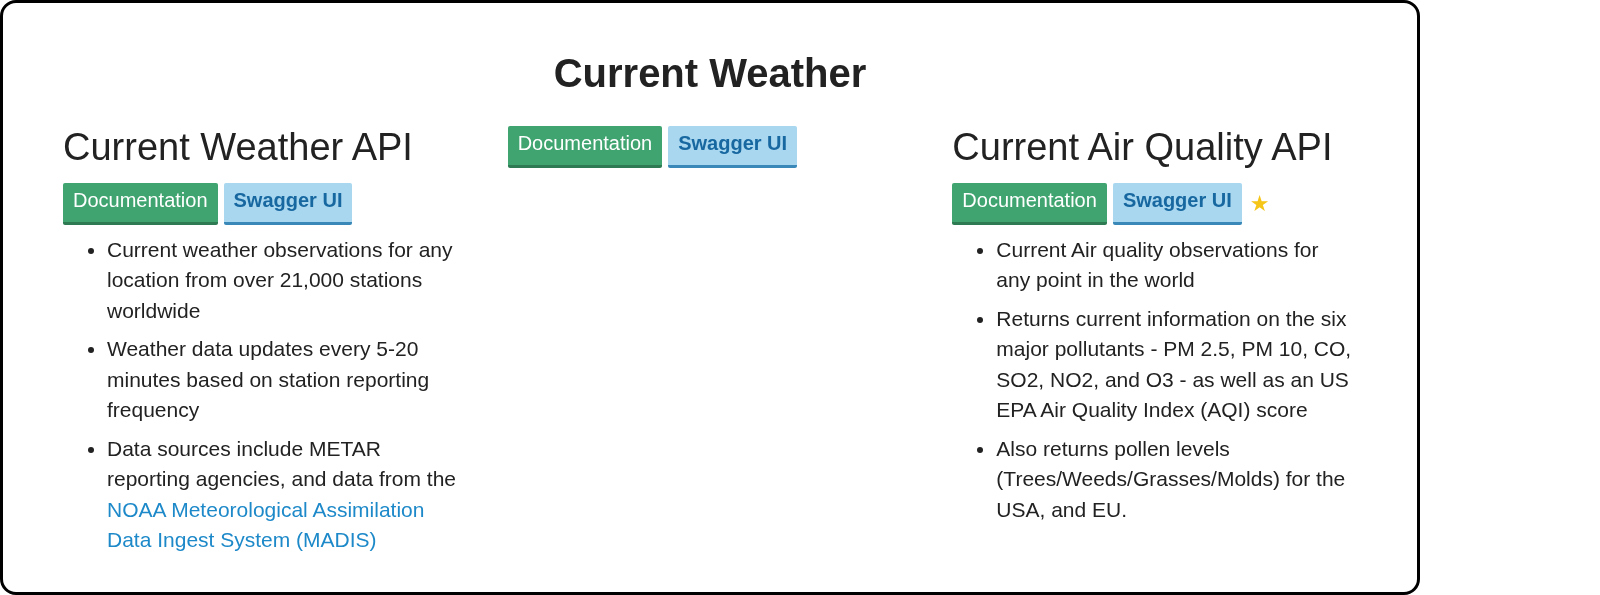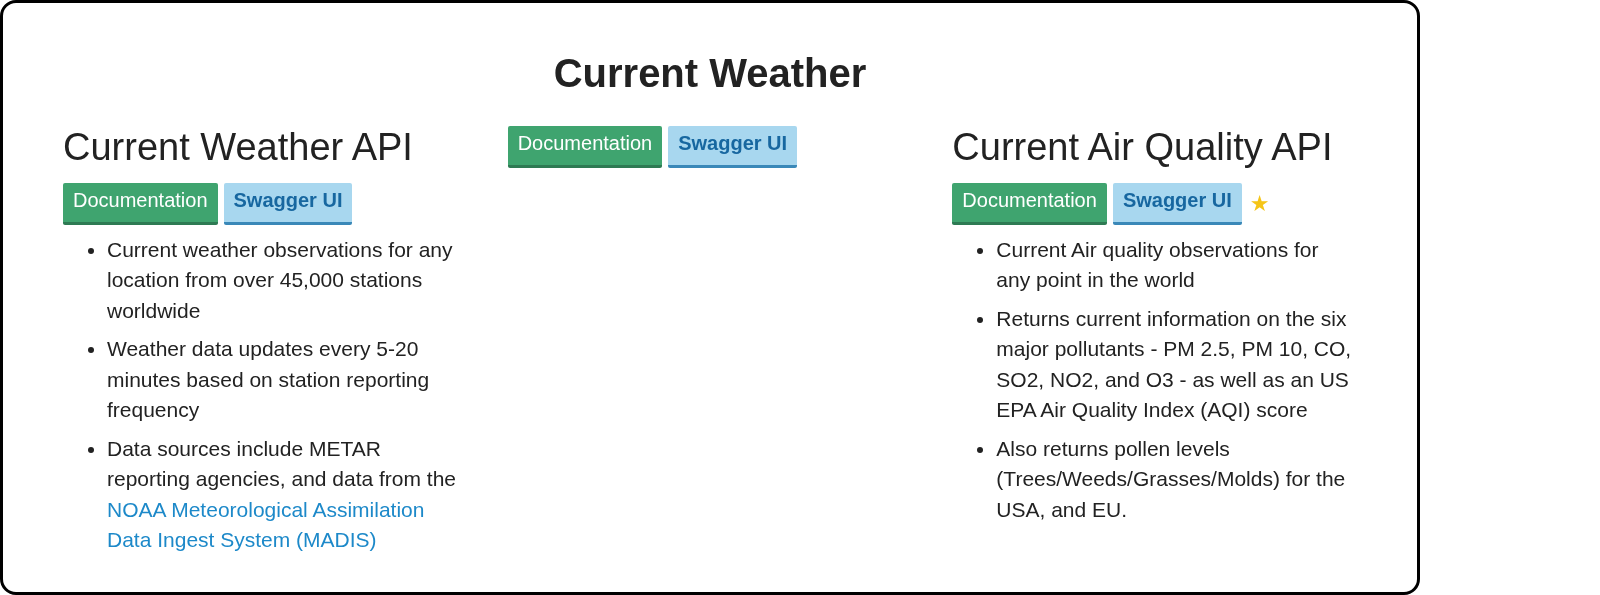--- a/index.html
+++ b/index.html
@@ -88,21 +88,21 @@
   <h1 class="page-title">Current Weather</h1>
   <div class="cols">
 
     <div class="col">
       <h2 class="api-title">Current Weather API</h2>
       <div class="btn-row">
         <span class="btn btn-doc">Documentation</span>
         <span class="btn btn-swagger">Swagger UI</span>
       </div>
       <ul class="features">
-        <li>Current weather observations for any location from over 45,000 stations worldwide</li>
+        <li>Current weather observations for any location from over 21,000 stations worldwide</li>
         <li>Weather data updates every 5-20 minutes based on station reporting frequency</li>
         <li>
           <span>Data sources include METAR reporting agencies, and data from the </span><a class="inline-link" href="#">NOAA Meteorological Assimilation Data Ingest System (MADIS)</a><span></span>
         </li>
       </ul>
     </div>
 
     <div class="col">
       <div class="btn-row">
         <span class="btn btn-doc">Documentation</span>

